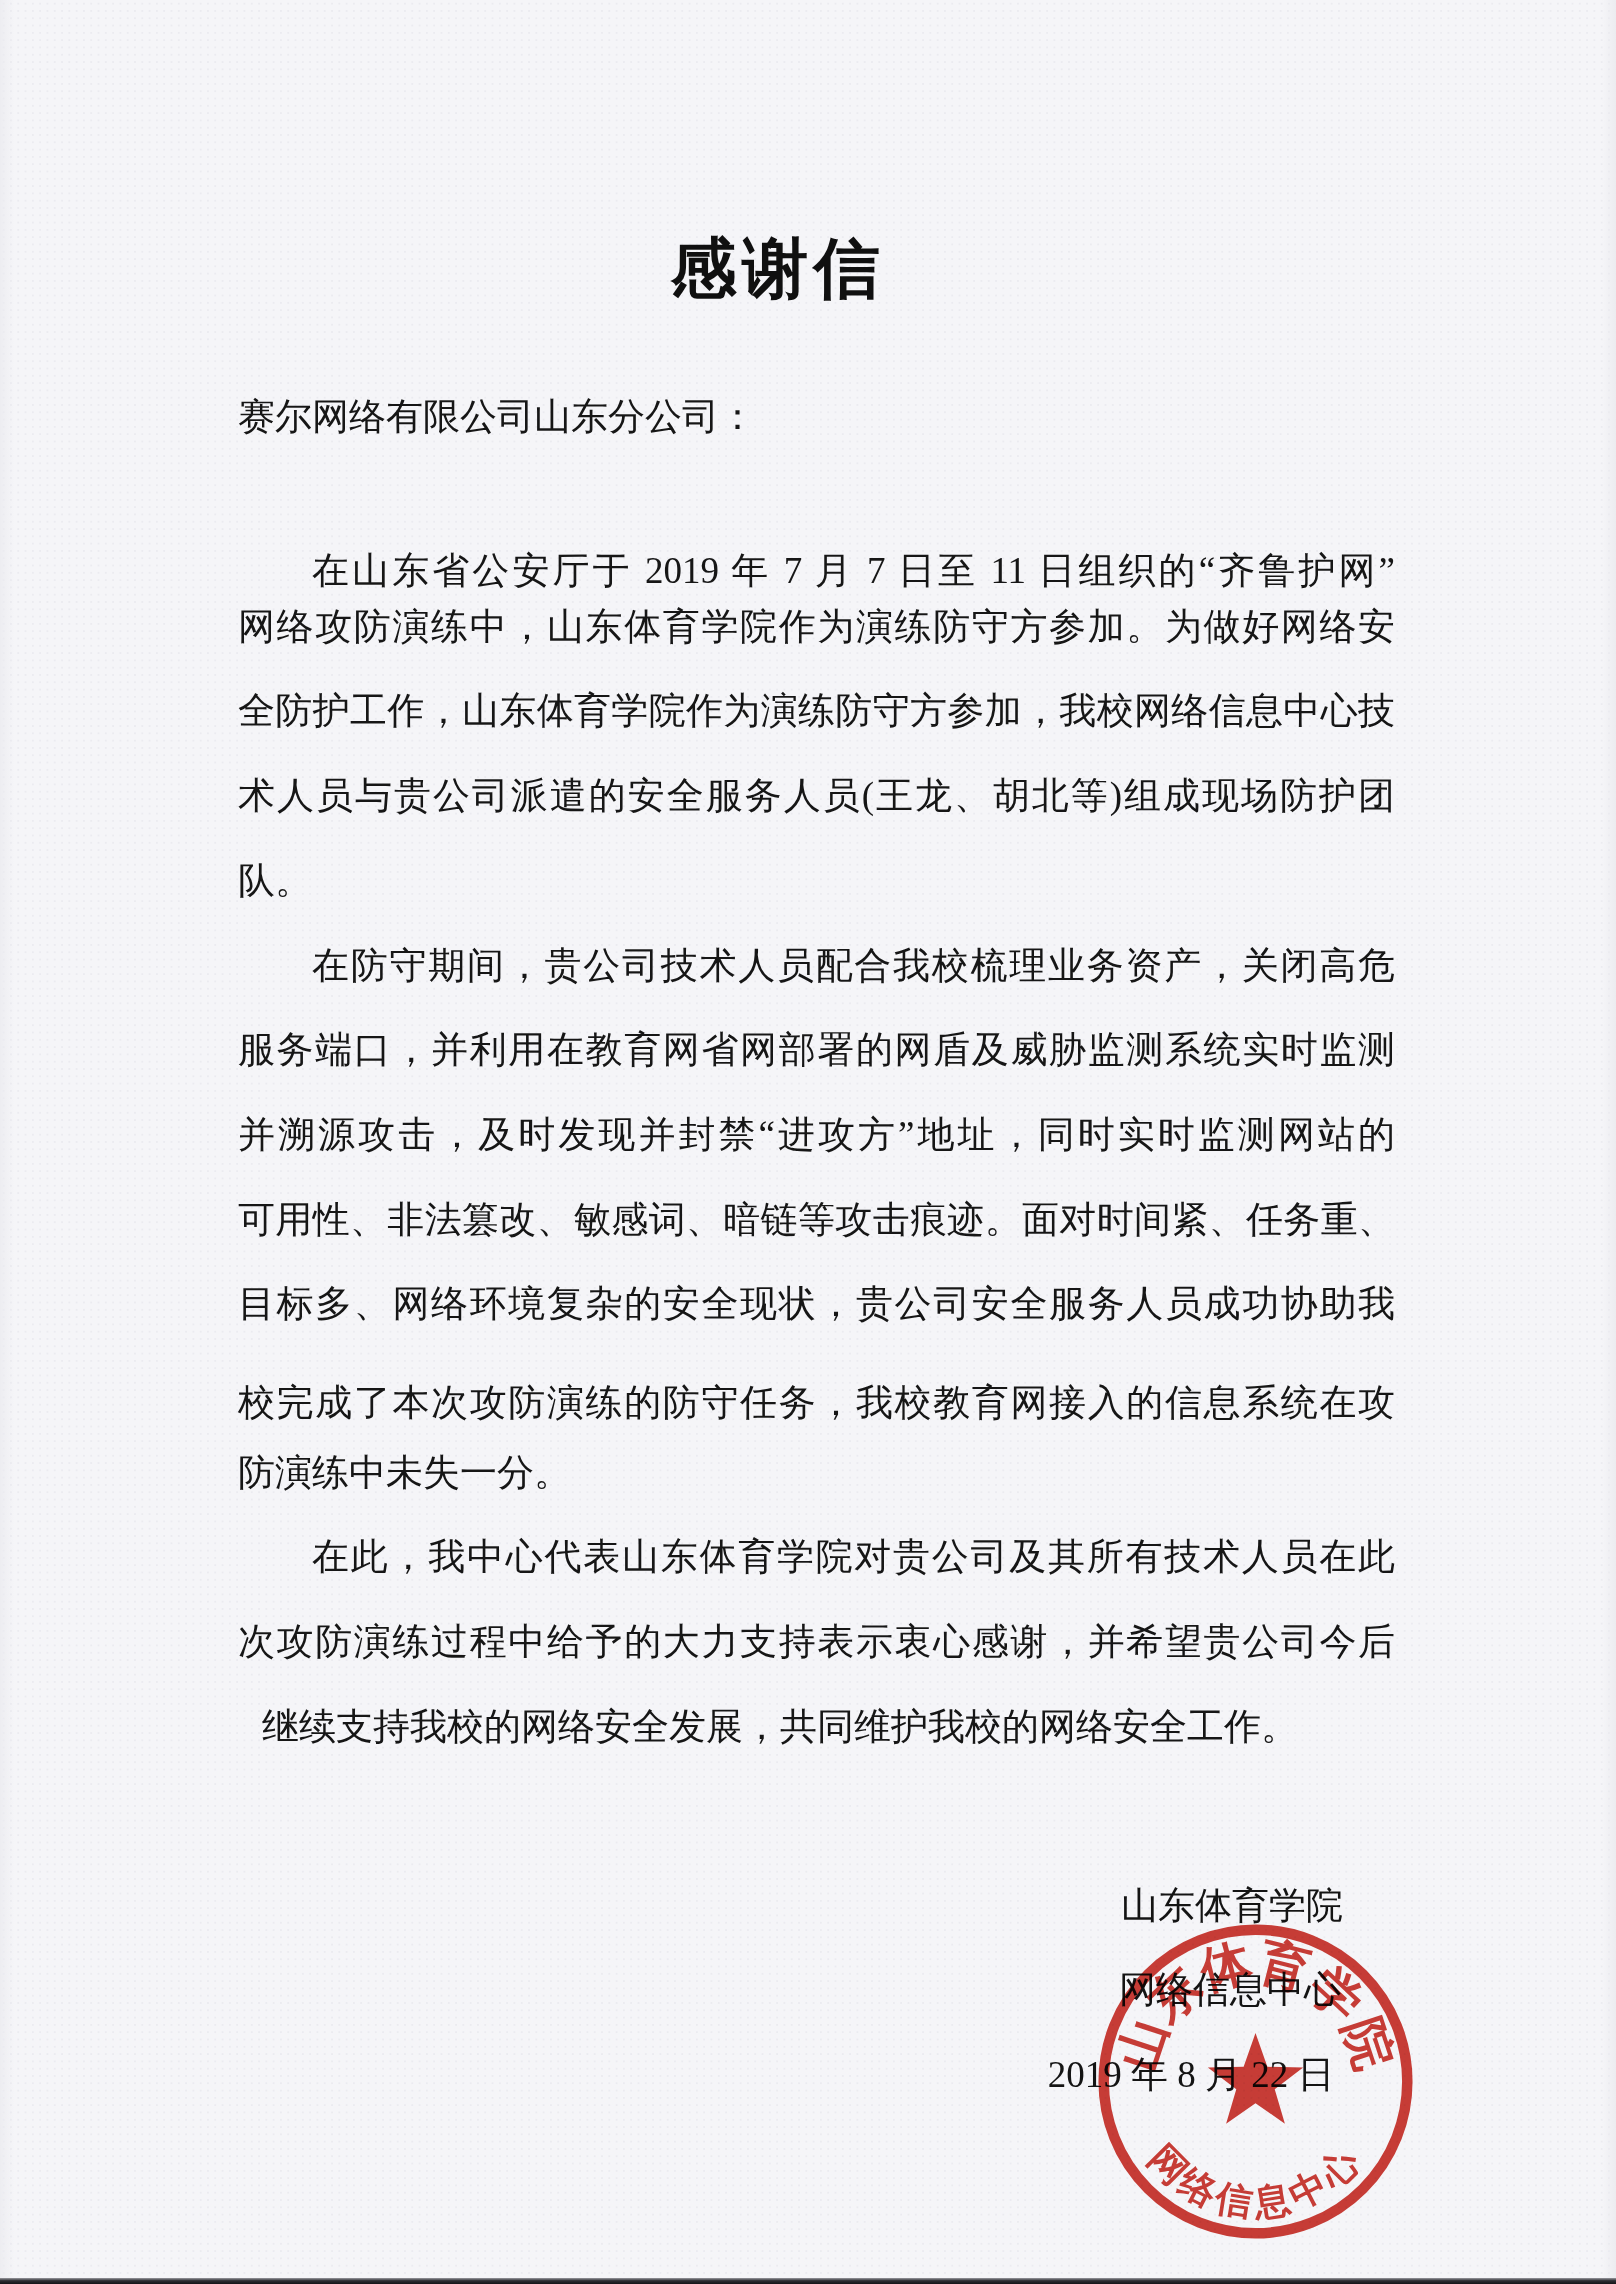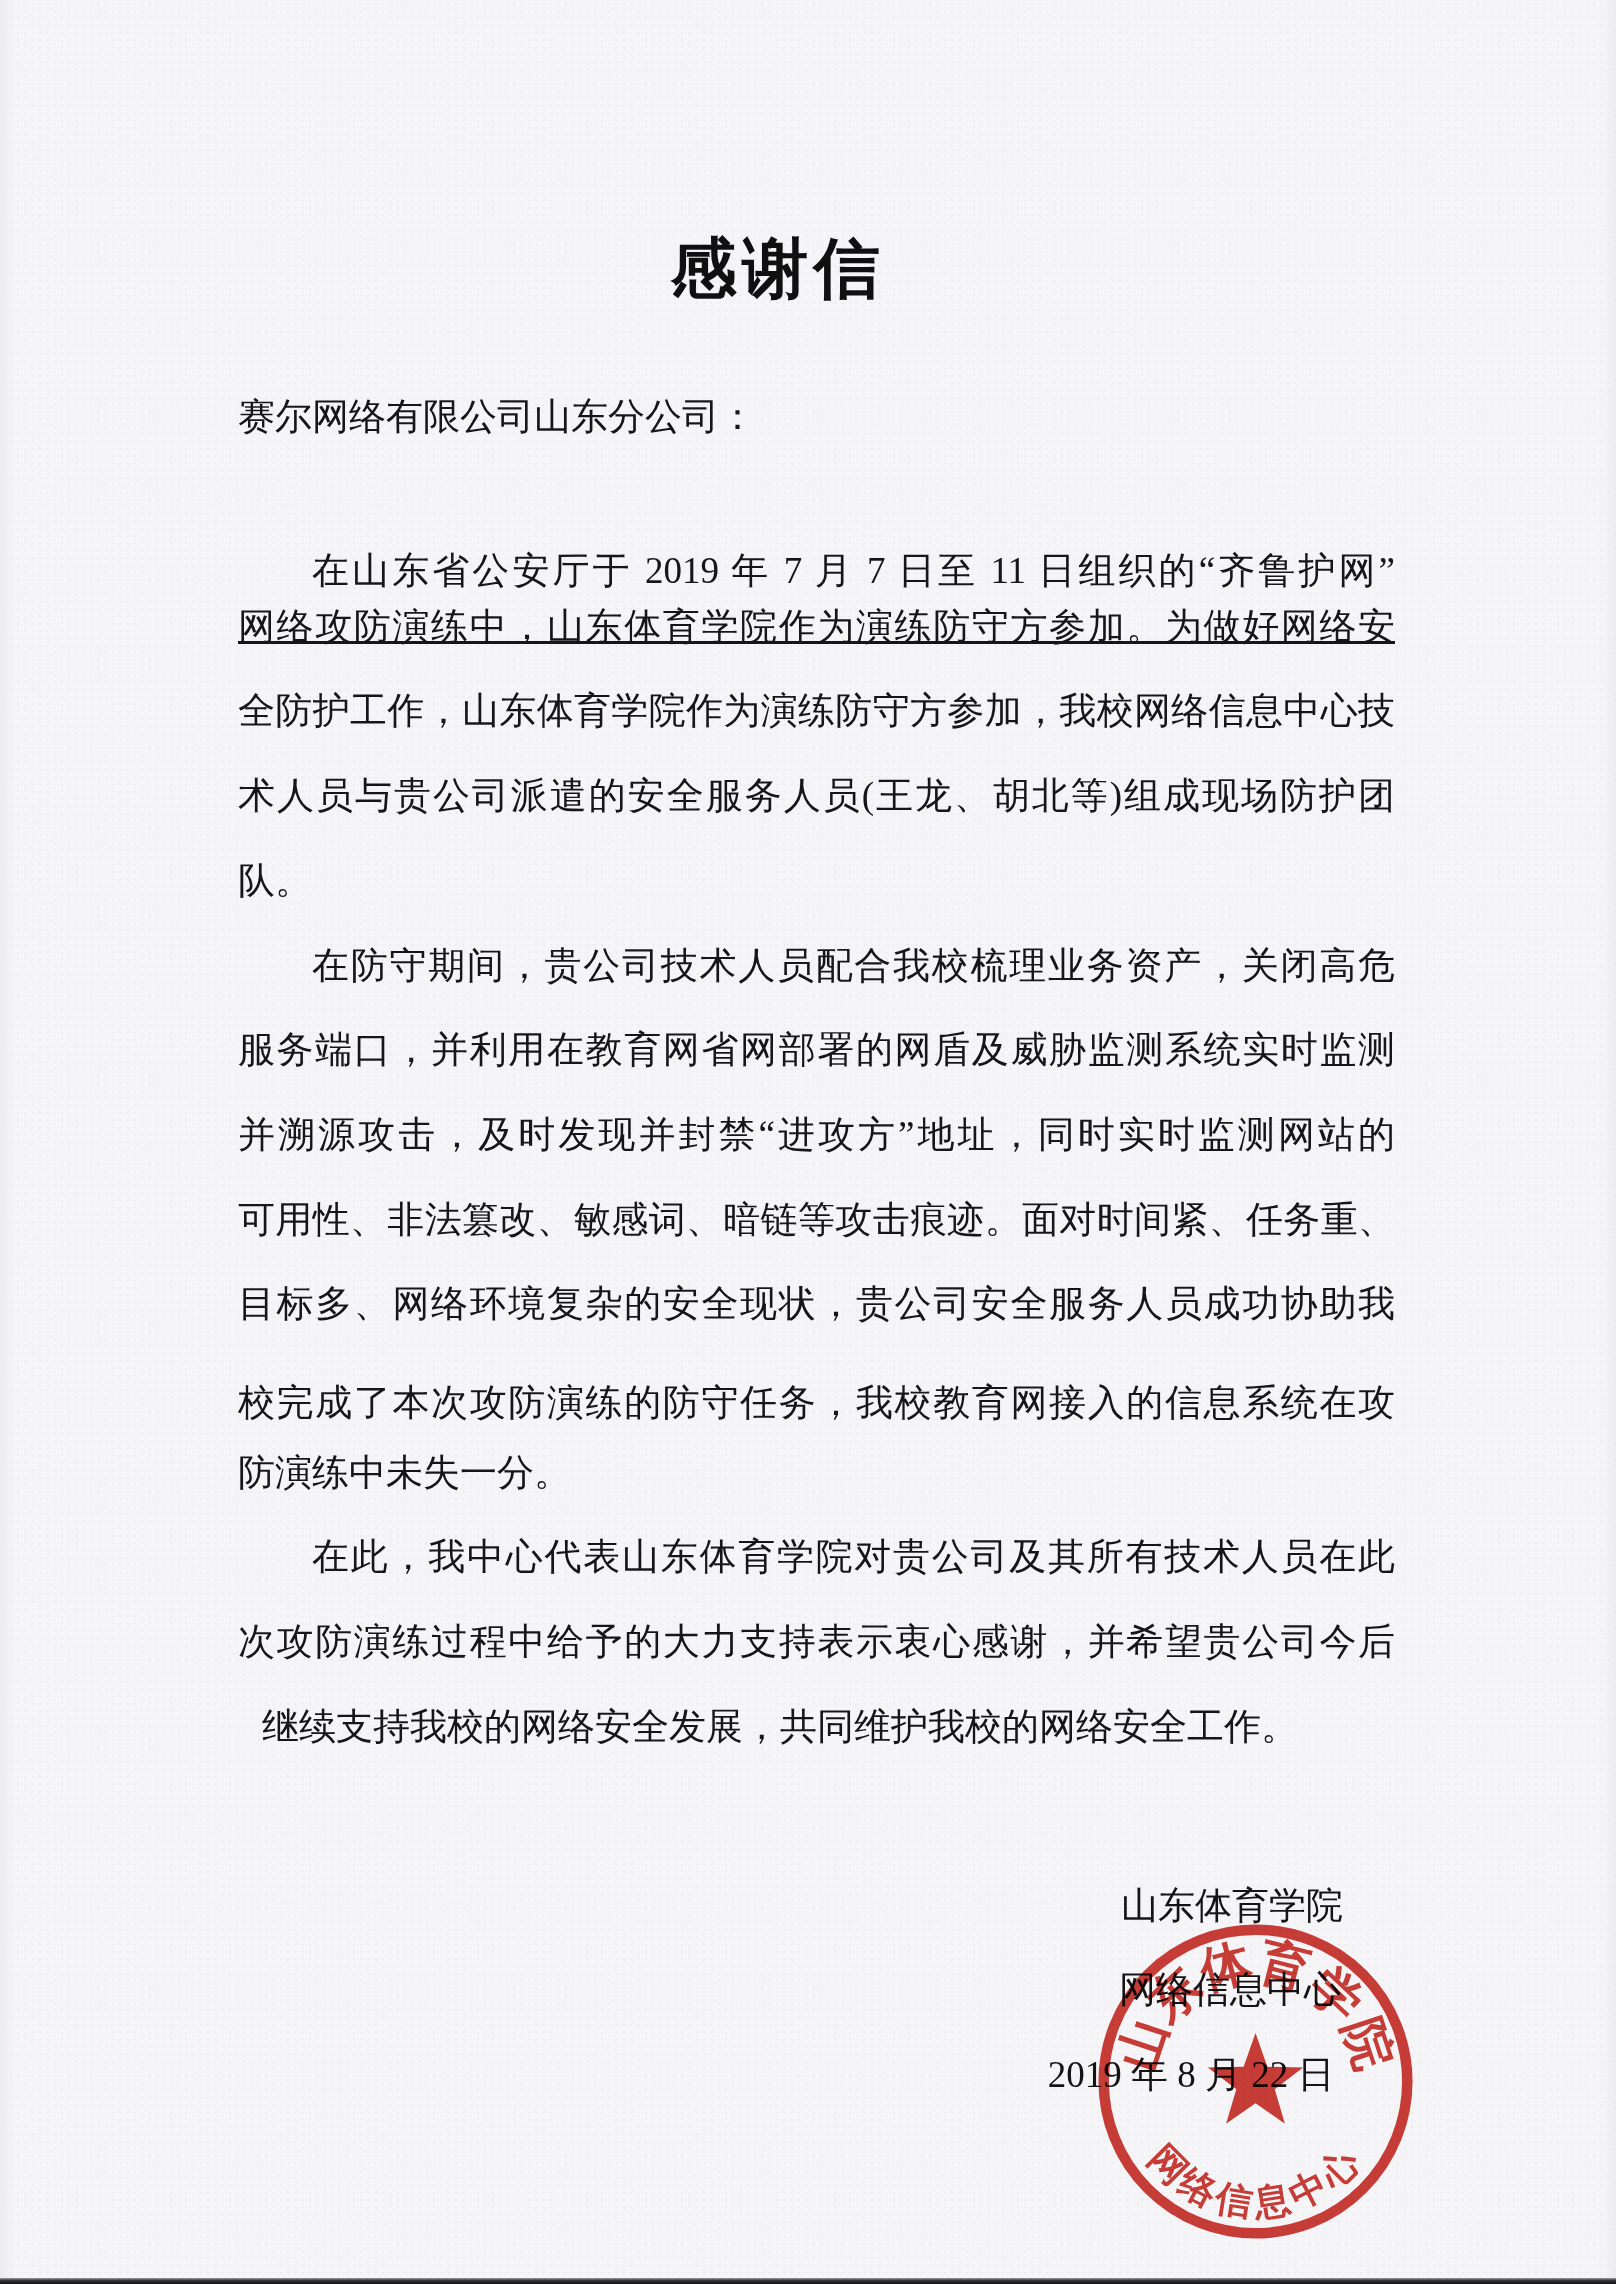--- a/index.html
+++ b/index.html
@@ -76,21 +76,21 @@
 <body>
 
 <div class="page">
 
   <div class="title">感谢信</div>
 
   <div class="greeting">赛尔网络有限公司山东分公司：</div>
 
   <div id="body-lines">
       <div class="line justify indent" style="top: 550px;">在山东省公安厅于 2019 年 7 月 7 日至 11 日组织的“齐鲁护网”</div>
-      <div class="line justify" style="top: 606px; text-decoration: underline;">网络攻防演练中，山东体育学院作为演练防守方参加。为做好网络安</div>
+      <div class="line justify" style="top: 606px;">网络攻防演练中，山东体育学院作为演练防守方参加。为做好网络安</div>
       <div class="line justify" style="top: 690px;">全防护工作，山东体育学院作为演练防守方参加，我校网络信息中心技</div>
       <div class="line justify" style="top: 775px;">术人员与贵公司派遣的安全服务人员(王龙、胡北等)组成现场防护团</div>
       <div class="line plain" style="top: 860px;">队。</div>
       <div class="line justify indent" style="top: 945px;">在防守期间，贵公司技术人员配合我校梳理业务资产，关闭高危</div>
       <div class="line justify" style="top: 1029px;">服务端口，并利用在教育网省网部署的网盾及威胁监测系统实时监测</div>
       <div class="line justify" style="top: 1114px;">并溯源攻击，及时发现并封禁“进攻方”地址，同时实时监测网站的</div>
       <div class="line justify" style="top: 1199px; font-family: Liberation Serif, serif;">可用性、非法篡改、敏感词、暗链等攻击痕迹。面对时间紧、任务重、</div>
       <div class="line justify" style="top: 1283px;">目标多、网络环境复杂的安全现状，贵公司安全服务人员成功协助我</div>
       <div class="line justify" style="top: 1368px; margin-top: 14px;">校完成了本次攻防演练的防守任务，我校教育网接入的信息系统在攻</div>
       <div class="line plain" style="top: 1452px;">防演练中未失一分。</div>

